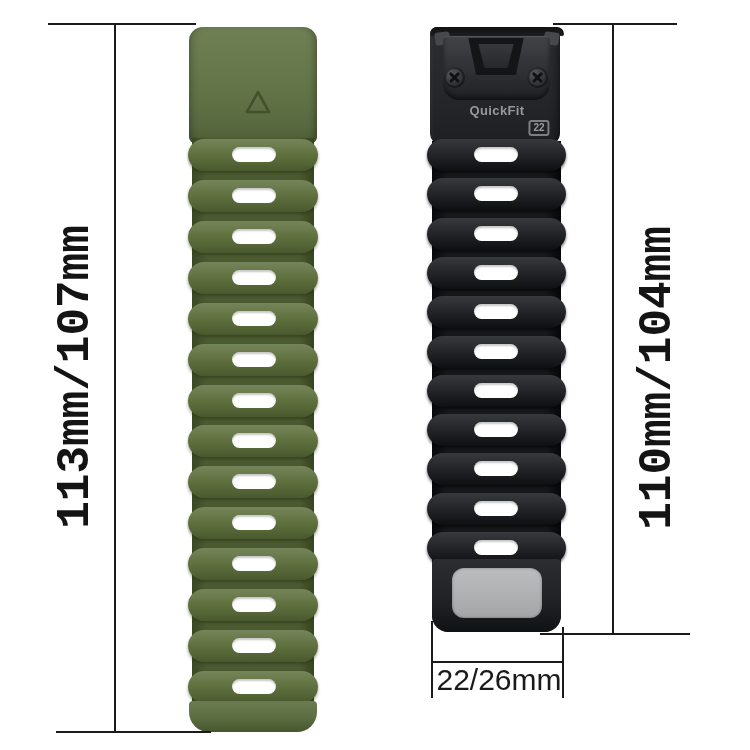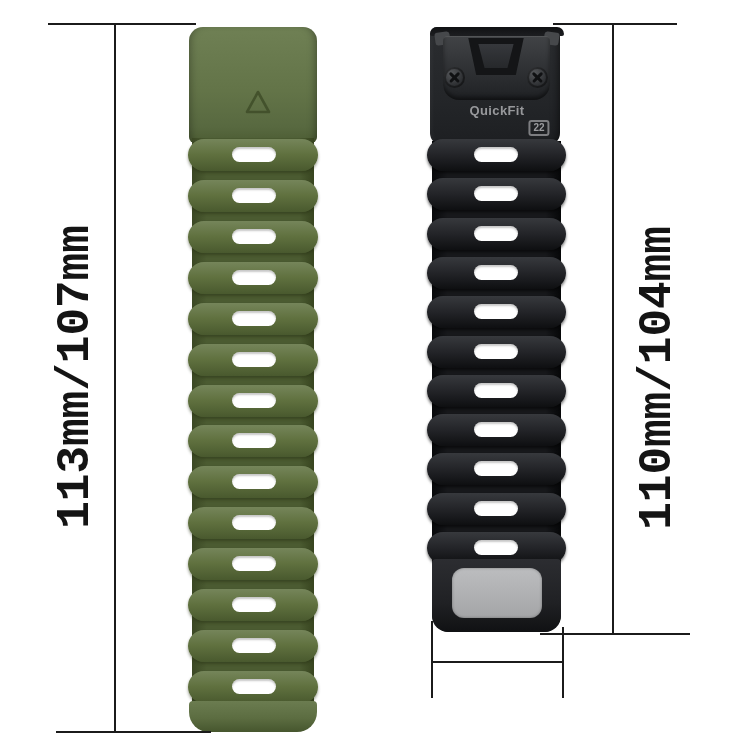--- a/index.html
+++ b/index.html
@@ -248,14 +248,15 @@
   <div class="dim-label-v" style="left:76px; top:377px;">113mm/107mm</div>
 
   <div class="dim-line" style="left:553px; top:23px; width:124px; height:2px;"></div>
   <div class="dim-line" style="left:612px; top:23px; width:2px; height:612px;"></div>
   <div class="dim-line" style="left:540px; top:633px; width:150px; height:2px;"></div>
   <div class="dim-label-v" style="left:658px; top:378px;">110mm/104mm</div>
 
   <div class="dim-line" style="left:431px; top:621px; width:2px; height:77px;"></div>
   <div class="dim-line" style="left:562px; top:627px; width:2px; height:71px;"></div>
   <div class="dim-line" style="left:431px; top:661px; width:133px; height:2px;"></div>
+  <div class="dim-label-h" style="left:499px; top:663px;">22/26mm</div>
 
 </div>
 
 </body></html>

